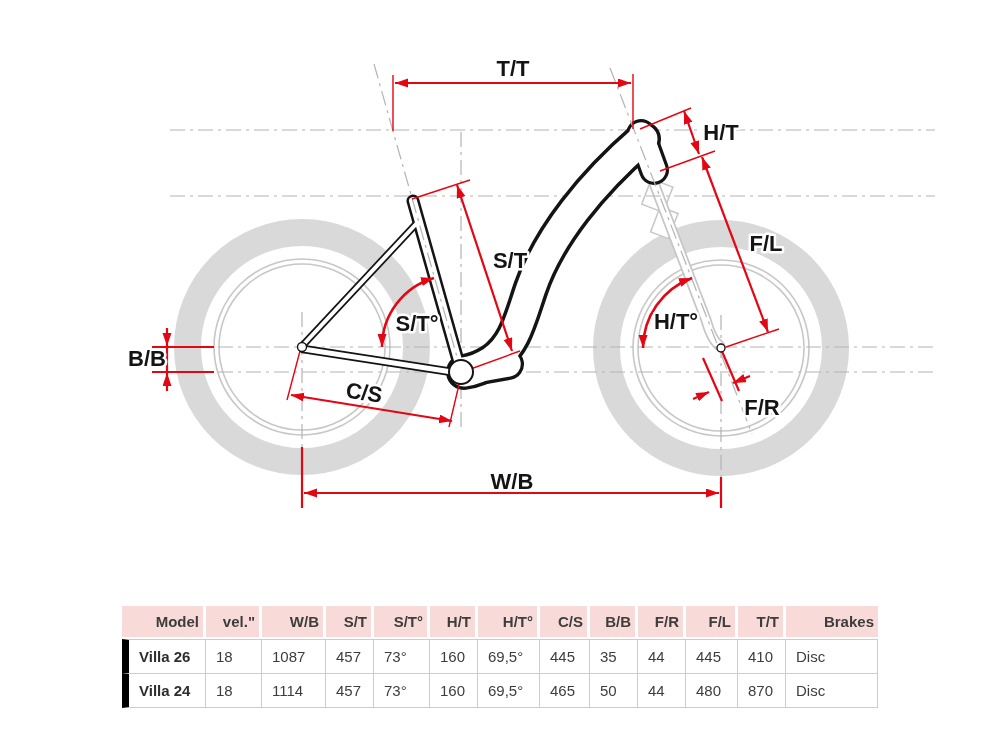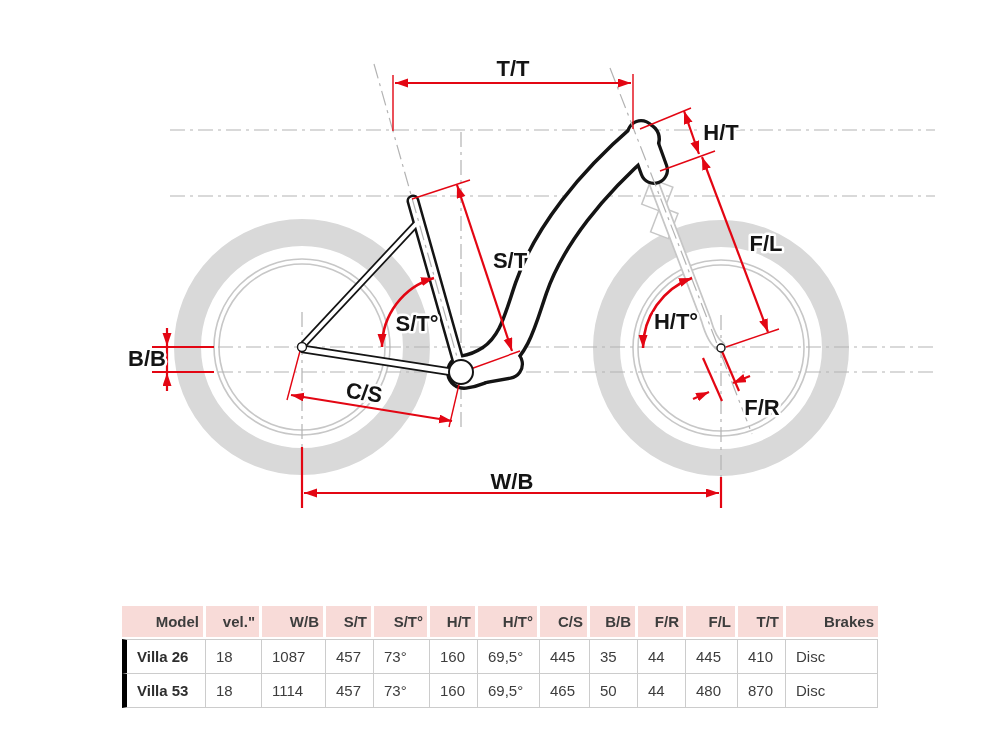--- a/index.html
+++ b/index.html
@@ -27,21 +27,21 @@
   table.geo{position:absolute;left:122px;top:606px;width:756px;
             border-collapse:separate;border-spacing:0;table-layout:fixed;
             font-size:15px;color:#3d3d3d;}
   table.geo th{background:#f8dbd8;font-weight:bold;text-align:right;
                padding:7px 4px 7px 10px;border-right:3px solid #ffffff;
                border-bottom:2px solid #ffffff;white-space:nowrap;overflow:hidden;}
   table.geo th:last-child{border-right:none;margin-left:28px;}
   table.geo td{background:#ffffff;text-align:left;padding:8px 4px 8px 10px;
                border-right:1px solid #cccccc;border-bottom:1px solid #cccccc;
                white-space:nowrap;overflow:hidden;}
-  table.geo td:first-child{border-left:5px solid #000000;margin-top:32px;}
+  table.geo td:first-child{border-left:7px solid #000000;margin-top:32px;}
   table.geo tbody tr:first-child td{border-top:1px solid #cccccc;}
   table.geo td.model{font-weight:bold;color:#2e2e2e;}
 </style>
 </head>
 <body>
 
 <div class="stage">
 
 <svg class="diagram" width="1000" height="598" viewBox="0 0 1000 598">
   <defs>
@@ -219,21 +219,21 @@
           <td>160</td>
           <td>69,5°</td>
           <td>445</td>
           <td>35</td>
           <td>44</td>
           <td>445</td>
           <td>410</td>
           <td>Disc</td>
         </tr>
         <tr>
-          <td class="model">Villa 53</td>
+          <td class="model">Villa 24</td>
           <td>18</td>
           <td>1114</td>
           <td>457</td>
           <td>73°</td>
           <td>160</td>
           <td>69,5°</td>
           <td>465</td>
           <td>50</td>
           <td>44</td>
           <td>480</td>

